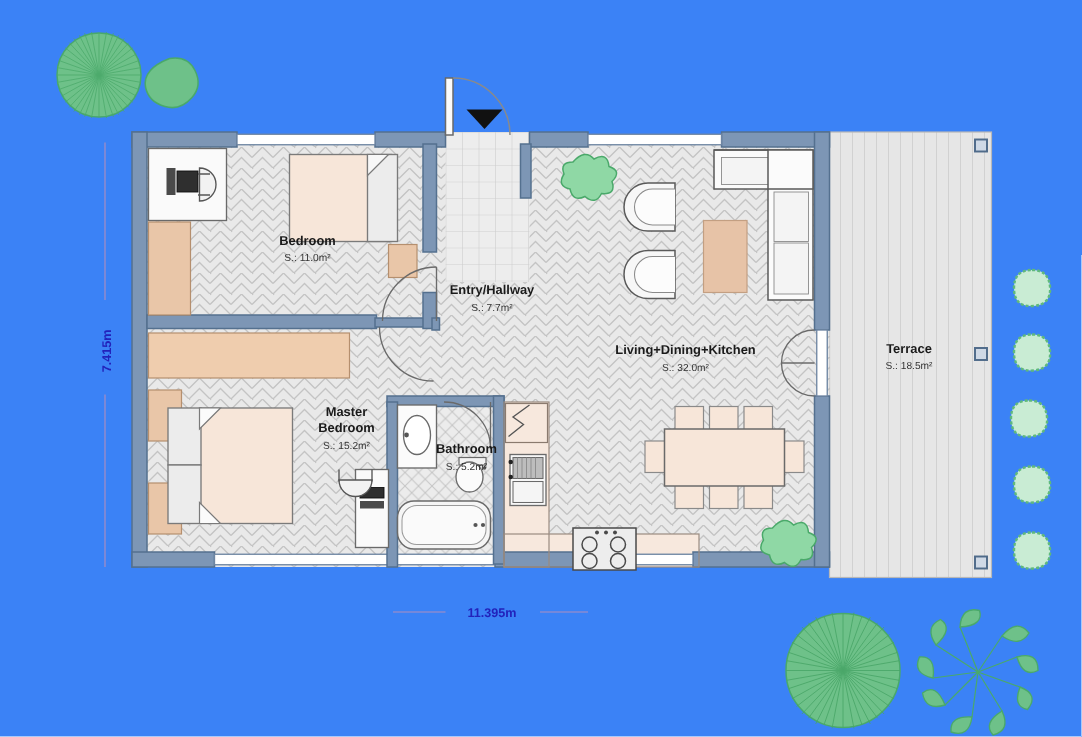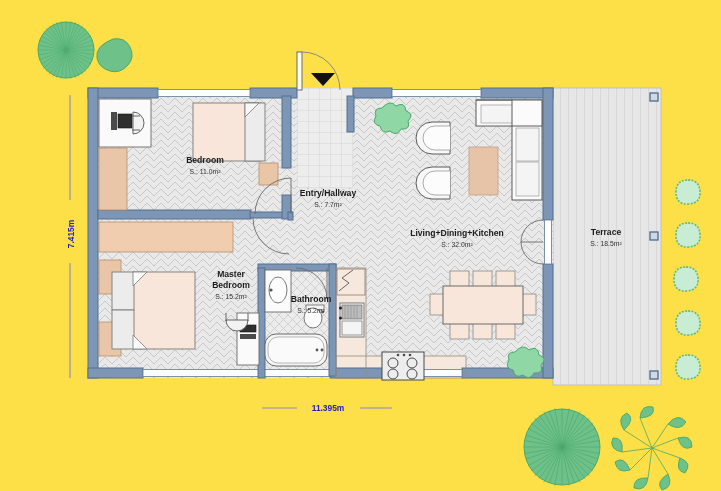--- a/index.html
+++ b/index.html
@@ -1,18 +1,18 @@
 <!DOCTYPE html>
 <html><head>
 <meta charset="utf-8">
 <style>
   html,body{margin:0;padding:0;background:#ffffff;}
   body{width:721px;height:491px;overflow:hidden;
        font-family:"Liberation Sans","DejaVu Sans",sans-serif;}
-  #stage{position:relative;width:721px;height:491px;background:#fde047;}
+  #stage{position:relative;width:721px;height:491px;background:#3b82f6;}
   svg{display:block;}
   .roomlabel{font-family:"Liberation Sans","DejaVu Sans",sans-serif;
              font-weight:bold;font-size:8.6px;fill:#1a1a1a;text-anchor:middle;}
   .roomarea{font-family:"Liberation Sans","DejaVu Sans",sans-serif;
             font-weight:normal;font-size:6.8px;fill:#333;text-anchor:middle;}
   .dimtext{font-family:"Liberation Sans","DejaVu Sans",sans-serif;
            font-weight:bold;font-size:8.4px;fill:#2222bb;text-anchor:middle;}
 </style>
 </head>
 <body>

